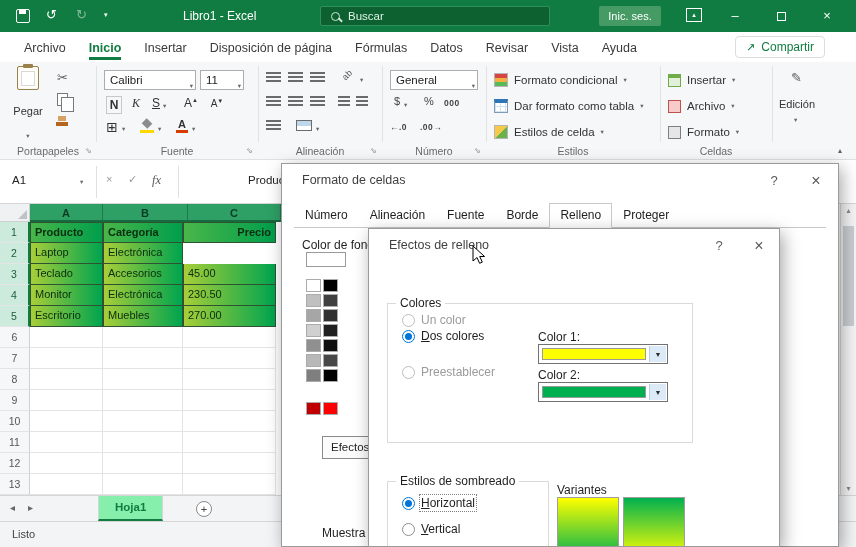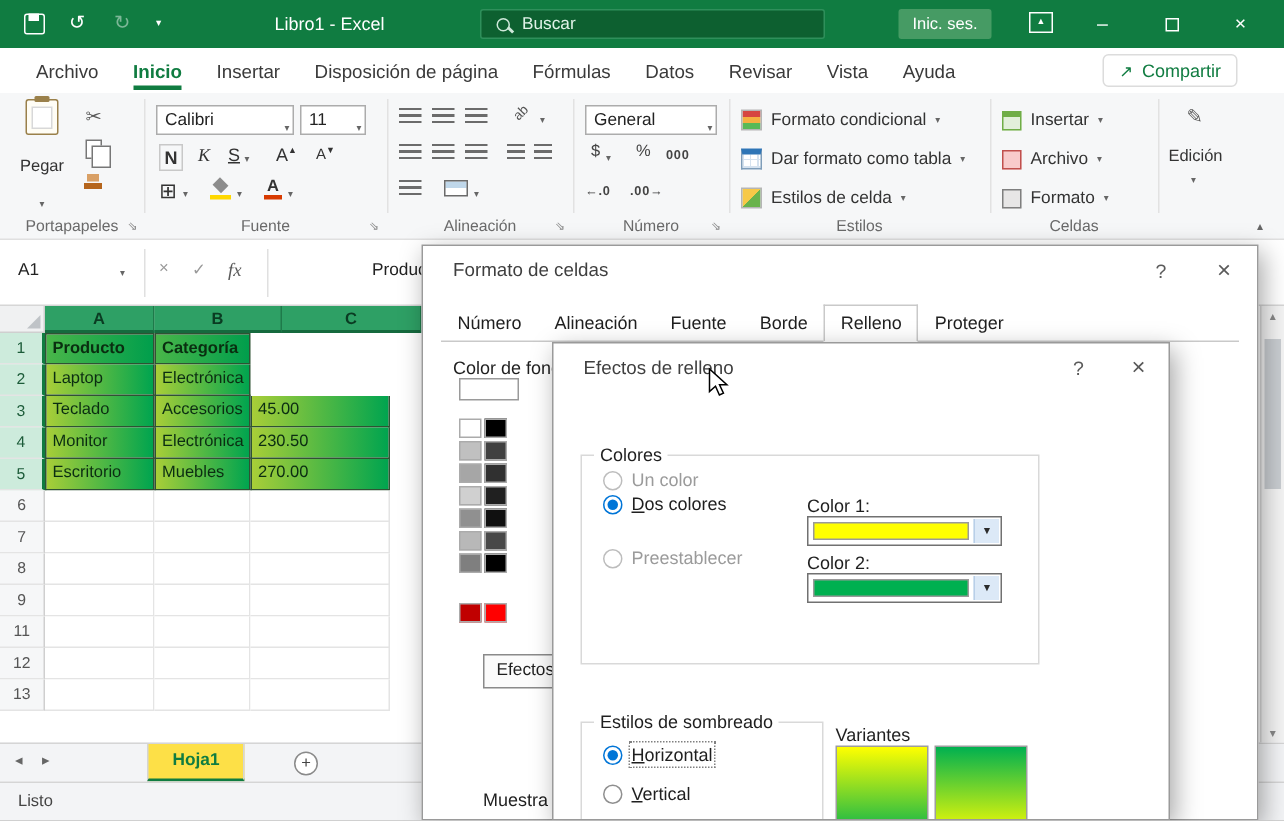--- a/index.html
+++ b/index.html
@@ -81,29 +81,29 @@
   .colhdrs{position:absolute;left:0;top:204px;display:flex;height:18px}
   .corner{width:30px;background:#F0F1F2;border-right:1px solid #CFCFCF;border-bottom:1px solid #CFCFCF;position:relative}
   .corner::after{content:"";position:absolute;right:2px;bottom:2px;border-left:9px solid transparent;border-bottom:9px solid #BFC3C7}
   .colhdr{height:18px;line-height:18px;text-align:center;font-size:11px;background:var(--col-header-bg);color:#0A3B22;font-weight:bold;border-right:1px solid #1E7A4A;border-bottom:2px solid #156A3E}
   .wa{width:73px}.wb{width:85px}.wc{width:93px}
   .rows{position:absolute;left:0;top:222px}
   .srow{display:flex}
   .rowhdr{width:30px;height:21px;line-height:21px;text-align:center;font-size:10.5px;background:#F6F7F8;border-right:1px solid #CFCFCF;border-bottom:1px solid #E4E4E4;color:#555}
   .selhdr{background:var(--row-header-sel-bg);color:#1C5B39;border-right:2px solid var(--green)}
   .cell{border-right:1px solid #E4E4E4;border-bottom:1px solid #E4E4E4;height:21px;line-height:19px;padding:0 4px;font-size:11px;background:#fff;overflow:hidden;white-space:nowrap}
-  .cell.ca{width:73px}.cell.cb{width:64px}.cell.cc{width:93px}
+  .cell.ca{width:73px}.cell.cb{width:80px}.cell.cc{width:93px}
   .thead{background:linear-gradient(90deg,var(--header-fill-start),var(--header-fill-end));font-weight:bold;border:1px solid var(--table-border);color:#0A2E10}
   .tdata{background:linear-gradient(90deg,var(--cell-fill-start),var(--cell-fill-end));border:1px solid var(--table-border);border-top:none;color:#0B2D12;font-weight:400}
   .thead.num{text-align:right}
 
   
   .tabbar{position:absolute;left:0;top:495px;width:856px;height:26px;background:#F3F4F6;border-top:1px solid #D5D5D5}
   .navarr{position:absolute;top:6px;color:#666;font-size:10px}
-  .sheettab{position:absolute;left:98px;top:0;height:25px;padding:0 16px;background:#fde047;border-left:1px solid #D5D5D5;border-right:1px solid #D5D5D5;border-bottom:2px solid var(--green);color:var(--green);font-weight:bold;font-size:11.5px;line-height:23px}
+  .sheettab{position:absolute;left:98px;top:0;height:25px;padding:0 16px;background:#86efac;border-left:1px solid #D5D5D5;border-right:1px solid #D5D5D5;border-bottom:2px solid var(--green);color:var(--green);font-weight:bold;font-size:11.5px;line-height:23px}
   .addsheet{position:absolute;left:196px;top:5px;width:16px;height:16px;border:1px solid #8A8A8A;border-radius:50%;text-align:center;line-height:14px;font-size:11px;color:#444;background:#fff}
   .statusbar{position:absolute;left:0;top:521px;width:856px;height:26px;background:#F3F4F6;border-top:1px solid #D5D5D5}
   .status{position:absolute;left:12px;top:6px;font-size:11px;color:#444}
 
   
   .vscroll{position:absolute;left:840px;top:204px;width:16px;height:291px;background:#F4F4F4;border-left:1px solid #DADADA;z-index:5}
   .vthumb{position:absolute;left:2px;top:22px;width:11px;height:100px;background:#C9CDD1}
   .varr{position:absolute;left:0;width:15px;text-align:center;font-size:8px;color:#888}
 
   
@@ -301,20 +301,21 @@
     <div class="colhdr wa">A</div>
     <div class="colhdr wb">B</div>
     <div class="colhdr wc">C</div>
   </div>
 
   <div class="rows">
       <div class="srow">
         <div class="rowhdr selhdr">1</div>
         <div class="cell ca thead">Producto</div>
         <div class="cell cb thead">Categoría</div>
+        <div class="cell cc thead num">Precio</div>
       </div>
       <div class="srow">
         <div class="rowhdr selhdr">2</div>
         <div class="cell ca tdata">Laptop</div>
         <div class="cell cb tdata">Electrónica</div>
       </div>
       <div class="srow">
         <div class="rowhdr selhdr">3</div>
         <div class="cell ca tdata">Teclado</div>
         <div class="cell cb tdata">Accesorios</div>
@@ -345,20 +346,26 @@
         <div class="cell cc"></div>
       </div>
       <div class="srow">
         <div class="rowhdr">8</div>
         <div class="cell ca"></div>
         <div class="cell cb"></div>
         <div class="cell cc"></div>
       </div>
       <div class="srow">
         <div class="rowhdr">9</div>
+        <div class="cell ca"></div>
+        <div class="cell cb"></div>
+        <div class="cell cc"></div>
+      </div>
+      <div class="srow">
+        <div class="rowhdr">10</div>
         <div class="cell ca"></div>
         <div class="cell cb"></div>
         <div class="cell cc"></div>
       </div>
       <div class="srow">
         <div class="rowhdr">11</div>
         <div class="cell ca"></div>
         <div class="cell cb"></div>
         <div class="cell cc"></div>
       </div>

